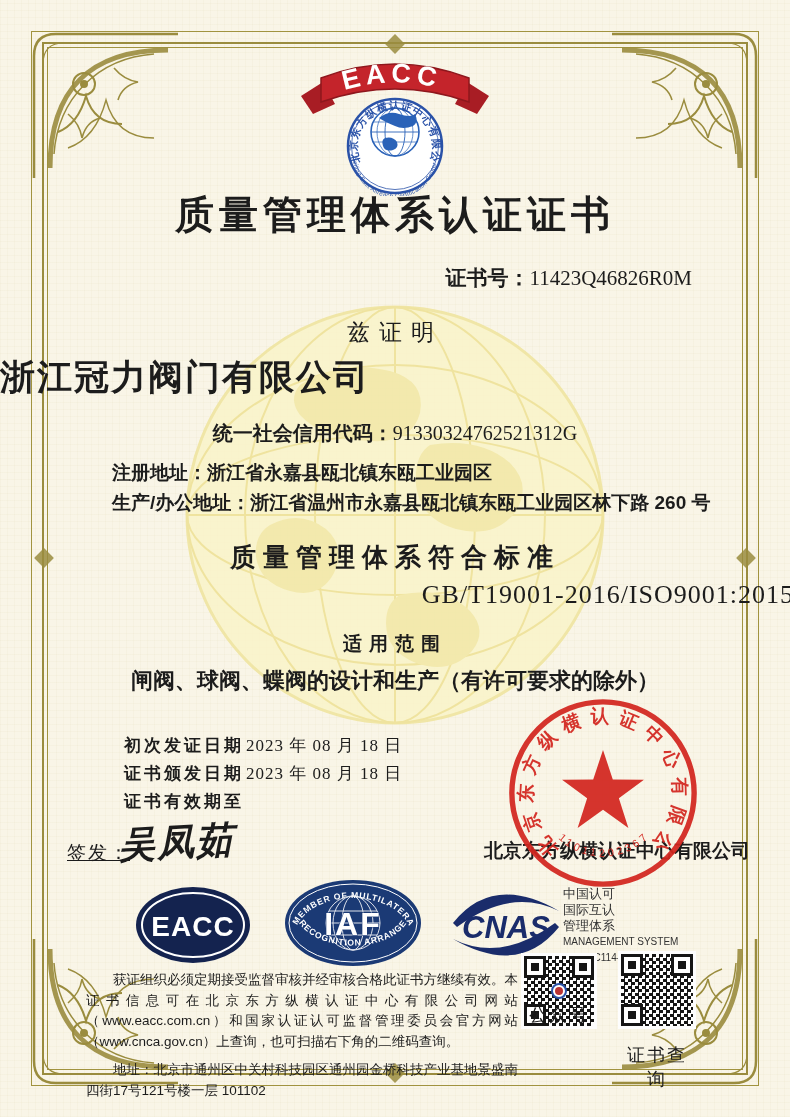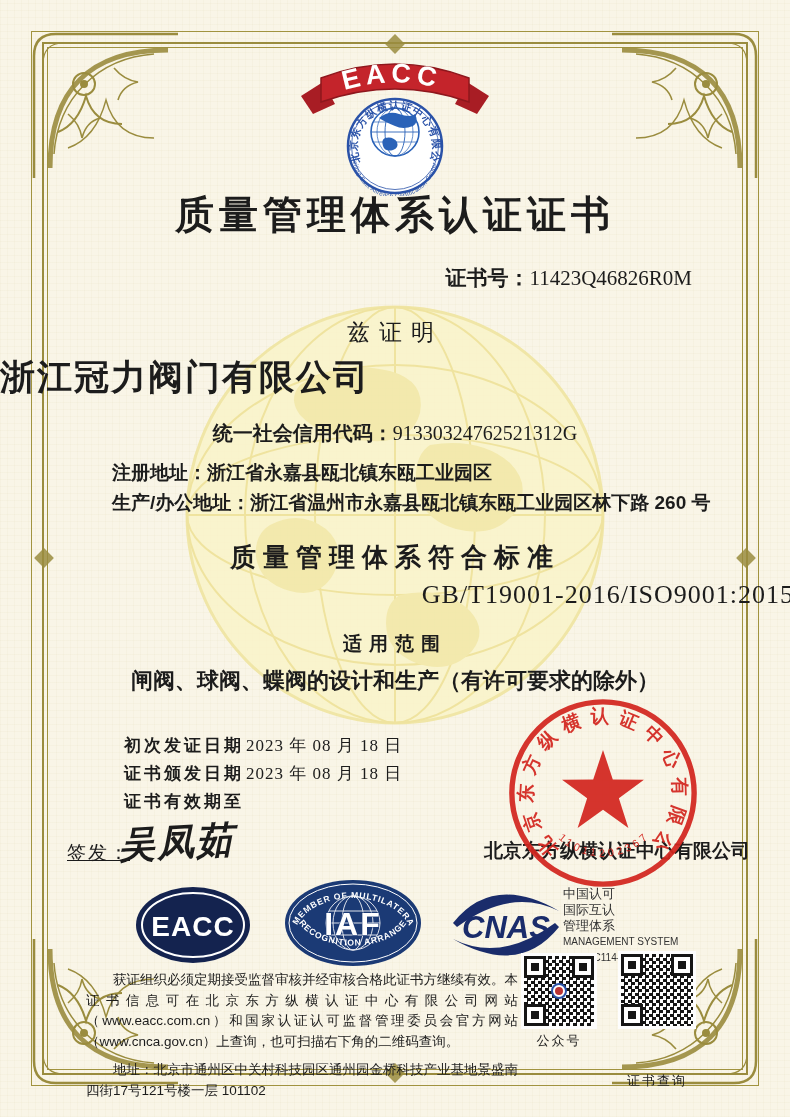--- a/index.html
+++ b/index.html
@@ -71,21 +71,21 @@
       conic-gradient(#151515 25%, #fdfdfd 0 50%, #151515 0 75%, #fdfdfd 0) 0 0/7px 7px;
       outline:3px solid #fdfdfd;}
   .qr .finder{position:absolute;width:16px;height:16px;border:3px solid #151515;background:#fff;}
   .qr .finder::after{content:"";position:absolute;left:4px;top:4px;width:8px;height:8px;background:#151515;}
   .qr .f-tl{left:0;top:0;} .qr .f-tr{right:0;top:0;} .qr .f-bl{left:0;bottom:0;}
   .qr.q1{left:524px;top:956px;}
   .qr.q2{left:621px;top:954px;width:72px;height:72px;}
   .qr .center-logo{position:absolute;left:27px;top:27px;width:16px;height:16px;border-radius:50%;
     background:#fff;border:2px solid #2a52a8;box-sizing:border-box;}
   .qr .center-logo::after{content:"";position:absolute;left:2px;top:2px;width:8px;height:8px;border-radius:50%;background:#b33;}
-  .qr-label{position:absolute;top:1032px;font-size:13px;letter-spacing:2px;}
+  .qr-label{position:absolute;top:1003px;font-size:18px;letter-spacing:2px;}
   .qr-label.l1{left:524px;width:70px;text-align:center;}
   .qr-label.l2{left:621px;width:72px;text-align:center;margin-top:40px;}
 </style>
 </head>
 <body>
 
 <div class="cert">
 
   <div class="b1"></div>
   <div class="b2"></div>

